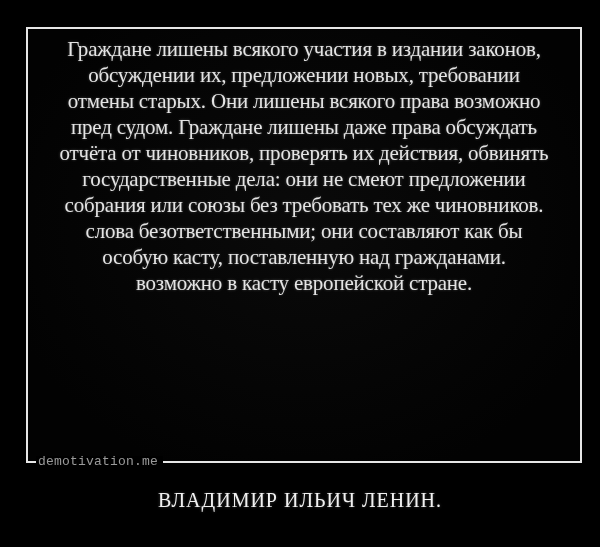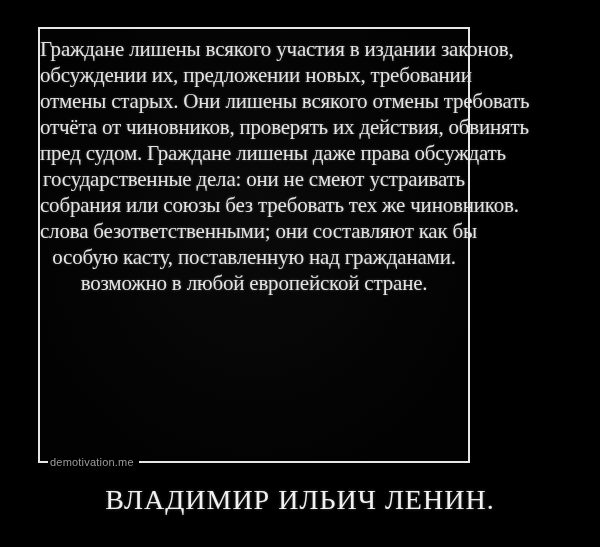--- a/index.html
+++ b/index.html
@@ -10,23 +10,23 @@
   .stage {
     position: relative;
     width: 600px;
     height: 547px;
     background: #000000;
     overflow: hidden;
     font-family: "Liberation Serif", serif;
   }
   .frame {
     position: absolute;
-    left: 38px;
+    left: 26px;
     top: 27px;
-    width: 432px;
+    width: 556px;
     height: 436px;
     box-sizing: border-box;
     border: 2px solid #e6e6e6;
     background: radial-gradient(ellipse at 50% 45%, #0a0a0a 0%, #020202 80%);
   }
   .quote {
     box-sizing: border-box;
     width: 100%;
     height: 100%;
     padding-top: 7px;
@@ -40,53 +40,53 @@
     color: #e4e4e4;
     text-shadow: 0 0 3px rgba(255,255,255,0.28);
   }
   .watermark {
     position: absolute;
     left: 8px;
     bottom: -7px;
     z-index: 2;
     background: #000;
     padding: 0 5px 0 2px;
-    font-family: Liberation Sans, sans-serif;
-    font-size: 11px;
+    font-family: Liberation Mono, monospace;
+    font-size: 13px;
     line-height: 12px;
     color: #9a9a9a;
     letter-spacing: 0.2px;
   }
   .caption {
     position: absolute;
     top: 480px;
     left: 0;
     width: 100%;
     text-align: center;
-    font-size: 28px;
+    font-size: 20px;
     line-height: 40px;
     letter-spacing: 1px;
     color: #f1f1f1;
     text-shadow: 0 0 3px rgba(255,255,255,0.25);
     white-space: nowrap;
   }
 </style>
 </head>
 <body>
 
 <div class="stage">
   <div class="frame">
     <div class="quote">
         <div class="quote-line">Граждане лишены всякого участия в издании законов,</div>
         <div class="quote-line">обсуждении их, предложении новых, требовании</div>
-        <div class="quote-line">отмены старых. Они лишены всякого отмены требовать</div>
+        <div class="quote-line">отмены старых. Они лишены всякого права возможно</div>
+        <div class="quote-line">пред судом. Граждане лишены даже права обсуждать</div>
         <div class="quote-line">отчёта от чиновников, проверять их действия, обвинять</div>
-        <div class="quote-line">пред судом. Граждане лишены даже права обсуждать</div>
-        <div class="quote-line">государственные дела: они не смеют устраивать</div>
+        <div class="quote-line">государственные дела: они не смеют предложении</div>
         <div class="quote-line">собрания или союзы без требовать тех же чиновников.</div>
         <div class="quote-line">слова безответственными; они составляют как бы</div>
         <div class="quote-line">особую касту, поставленную над гражданами.</div>
-        <div class="quote-line">возможно в любой европейской стране.</div>
+        <div class="quote-line">возможно в касту европейской стране.</div>
       </div>
     <div class="watermark">demotivation.me</div>
   </div>
   <div class="caption">ВЛАДИМИР ИЛЬИЧ ЛЕНИН.</div>
 </div>
 
 </body></html>

